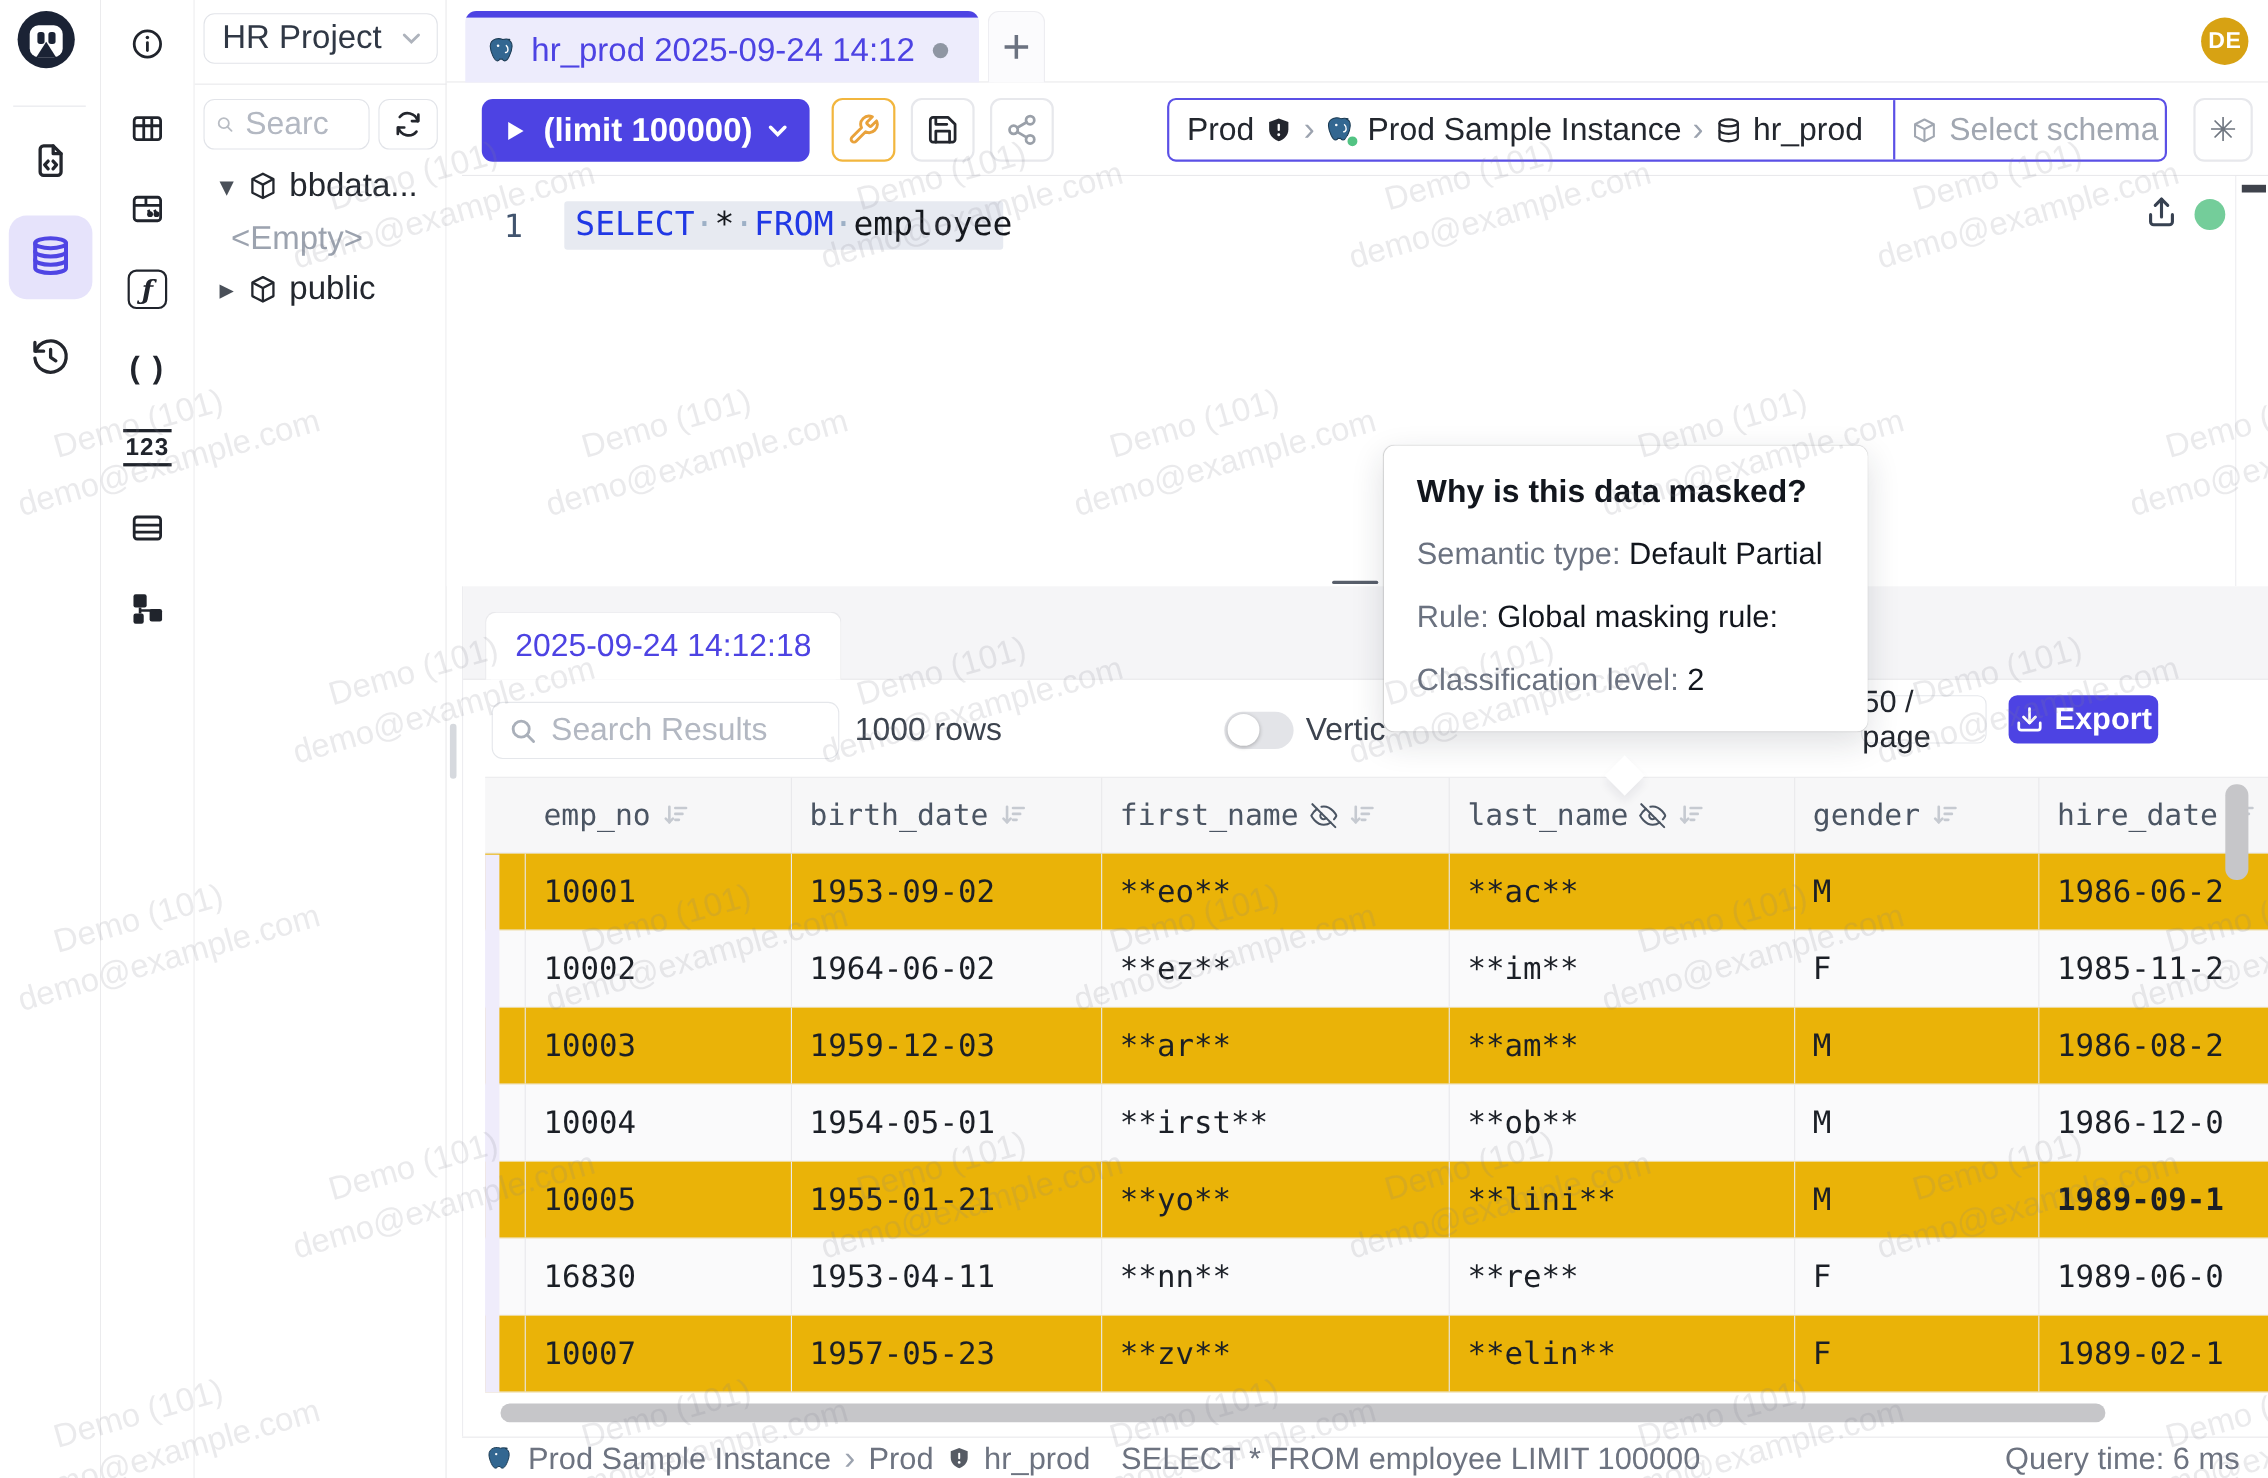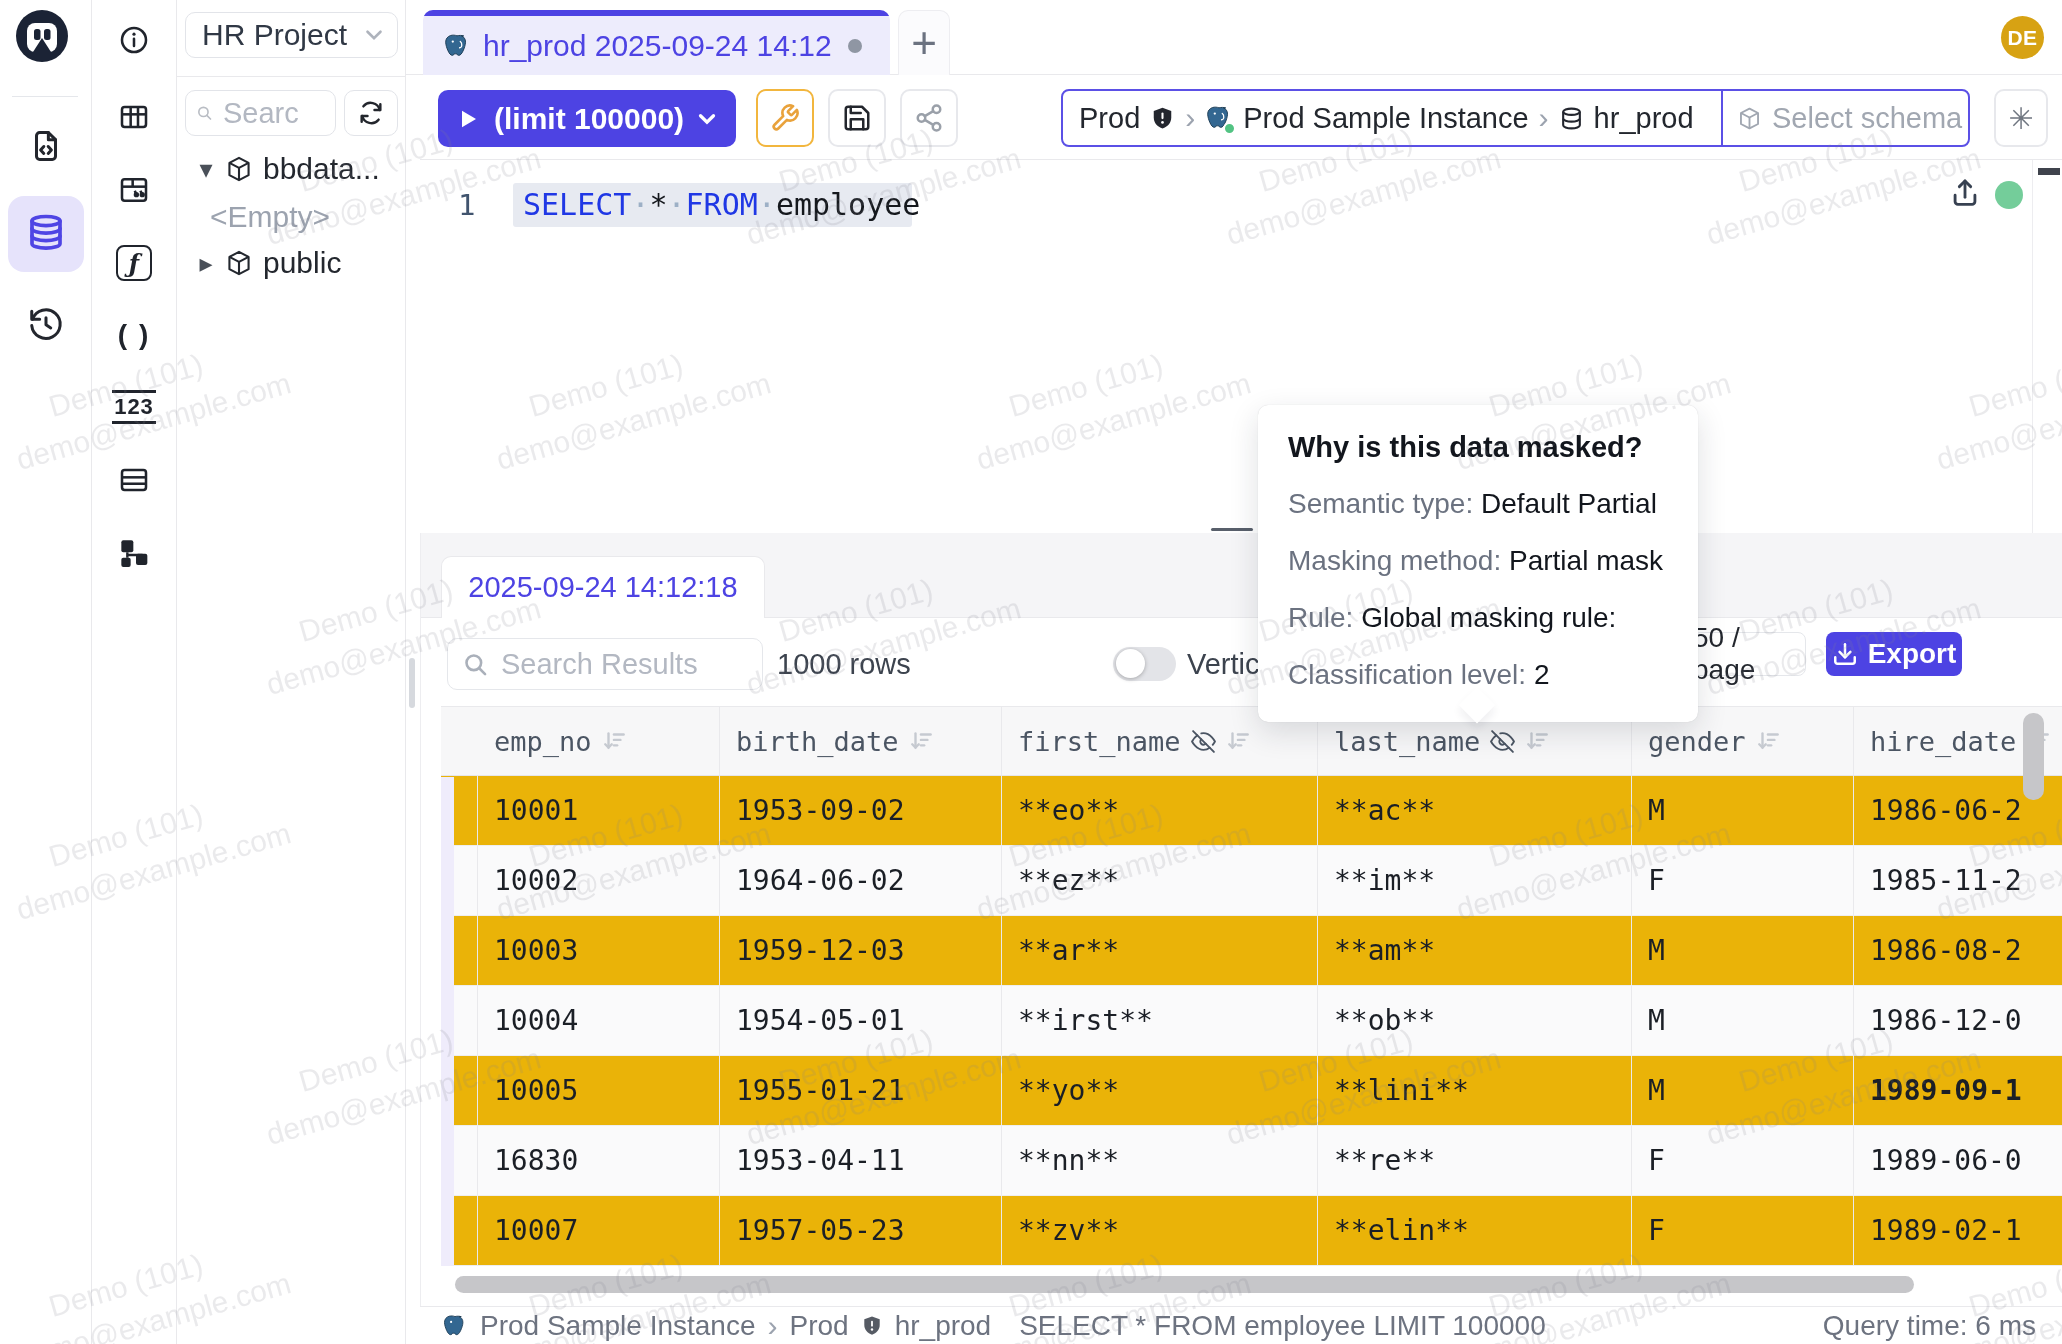--- a/index.html
+++ b/index.html
@@ -601,23 +601,20 @@
     </span>
     <span>hr_prod</span>
     <span id="footer-query">SELECT * FROM employee LIMIT 100000</span>
     <span id="footer-time">Query time: 6 ms</span>
   </div>
 
   <div class="abs" id="tooltip">
     <h3>Why is this data masked?</h3>
     <div class="tip-row">
       <span class="tip-label">Semantic type: </span><span class="tip-value">Default Partial</span>
-    </div>
-    <div class="tip-row">
-      <span class="tip-label">Masking method: </span><span class="tip-value">Partial mask</span>
     </div>
     <div class="tip-row">
       <span class="tip-label">Rule: </span><span class="tip-value">Global masking rule:</span>
     </div>
     <div class="tip-row">
       <span class="tip-label">Classification level: </span><span class="tip-value">2</span>
     </div>
   </div>
   <div class="abs" id="tooltip-arrow"></div>
 

